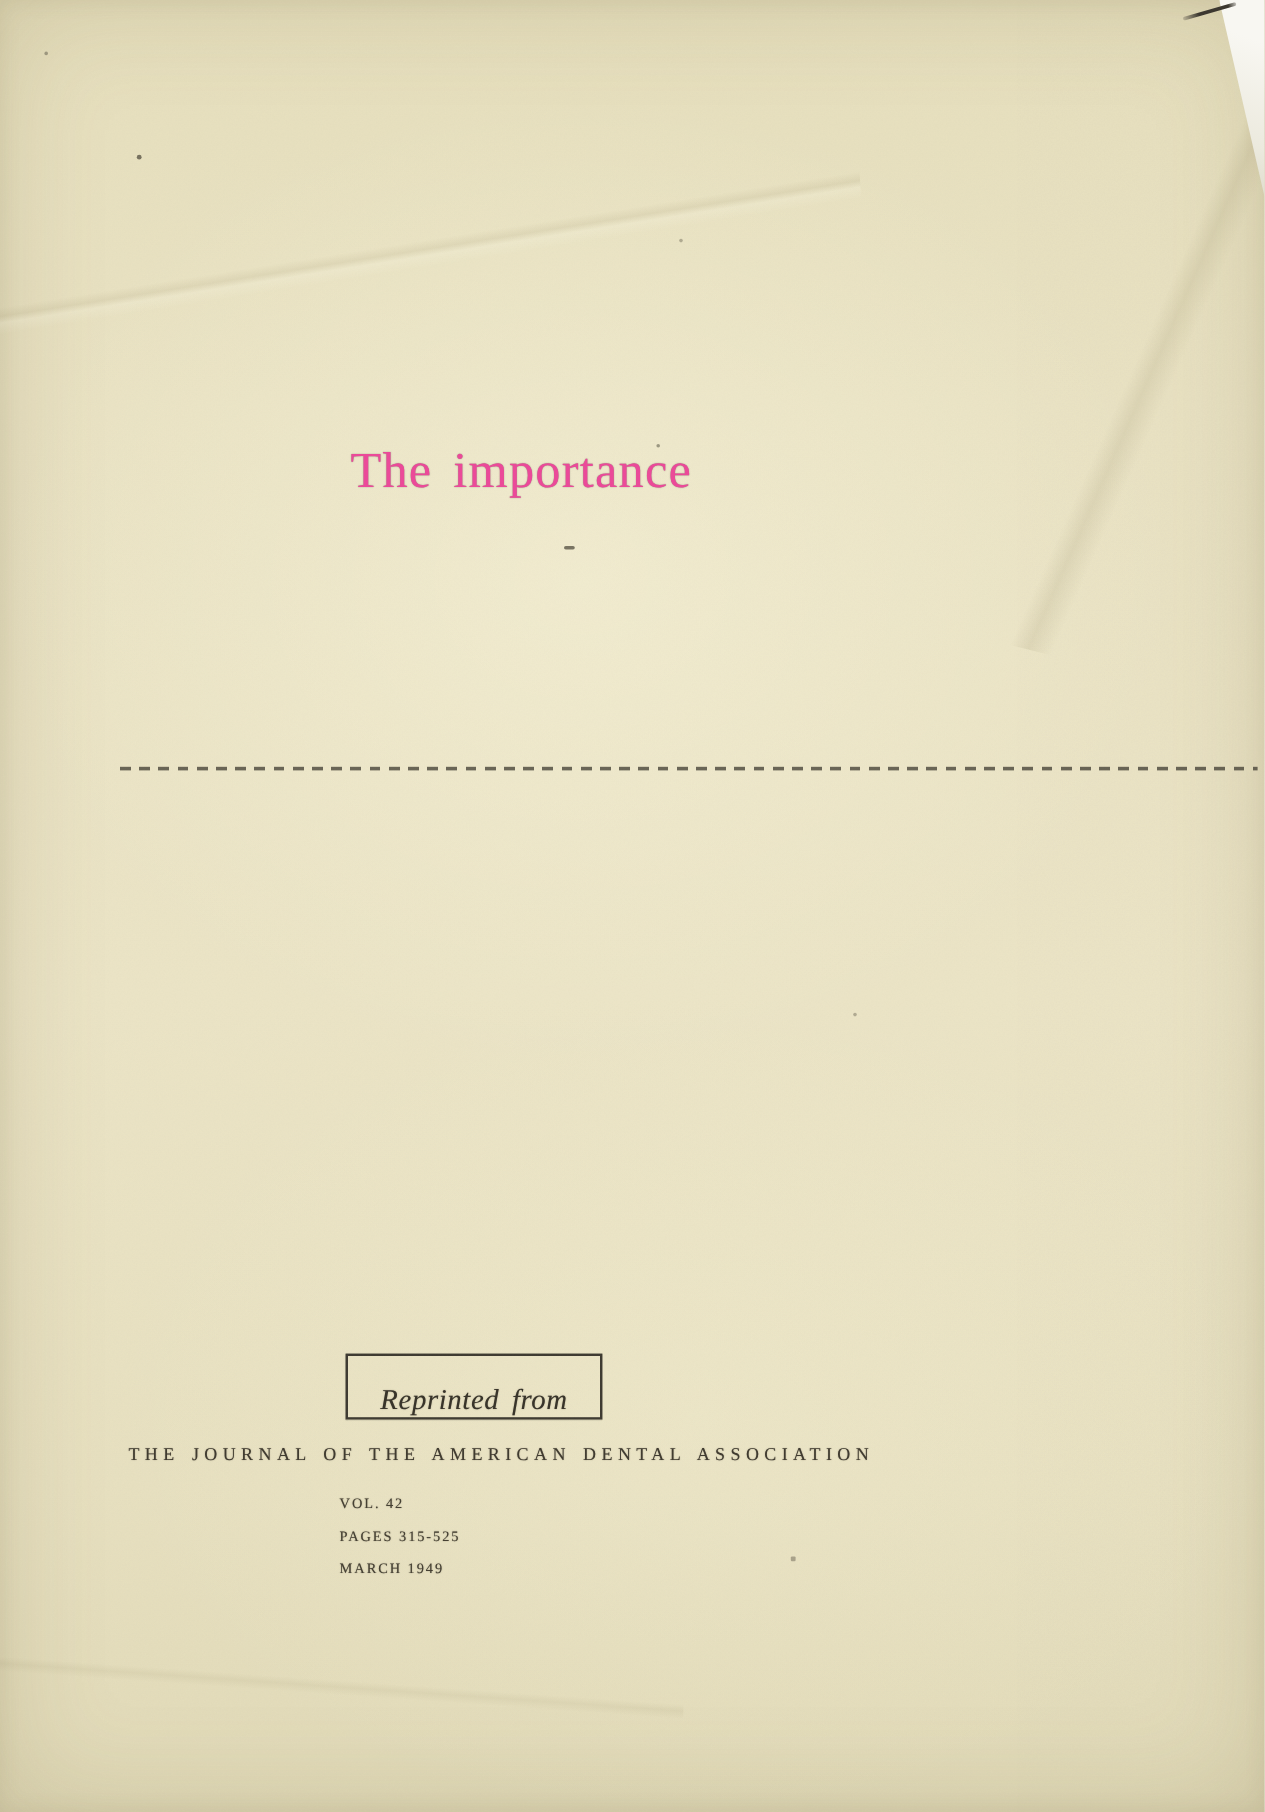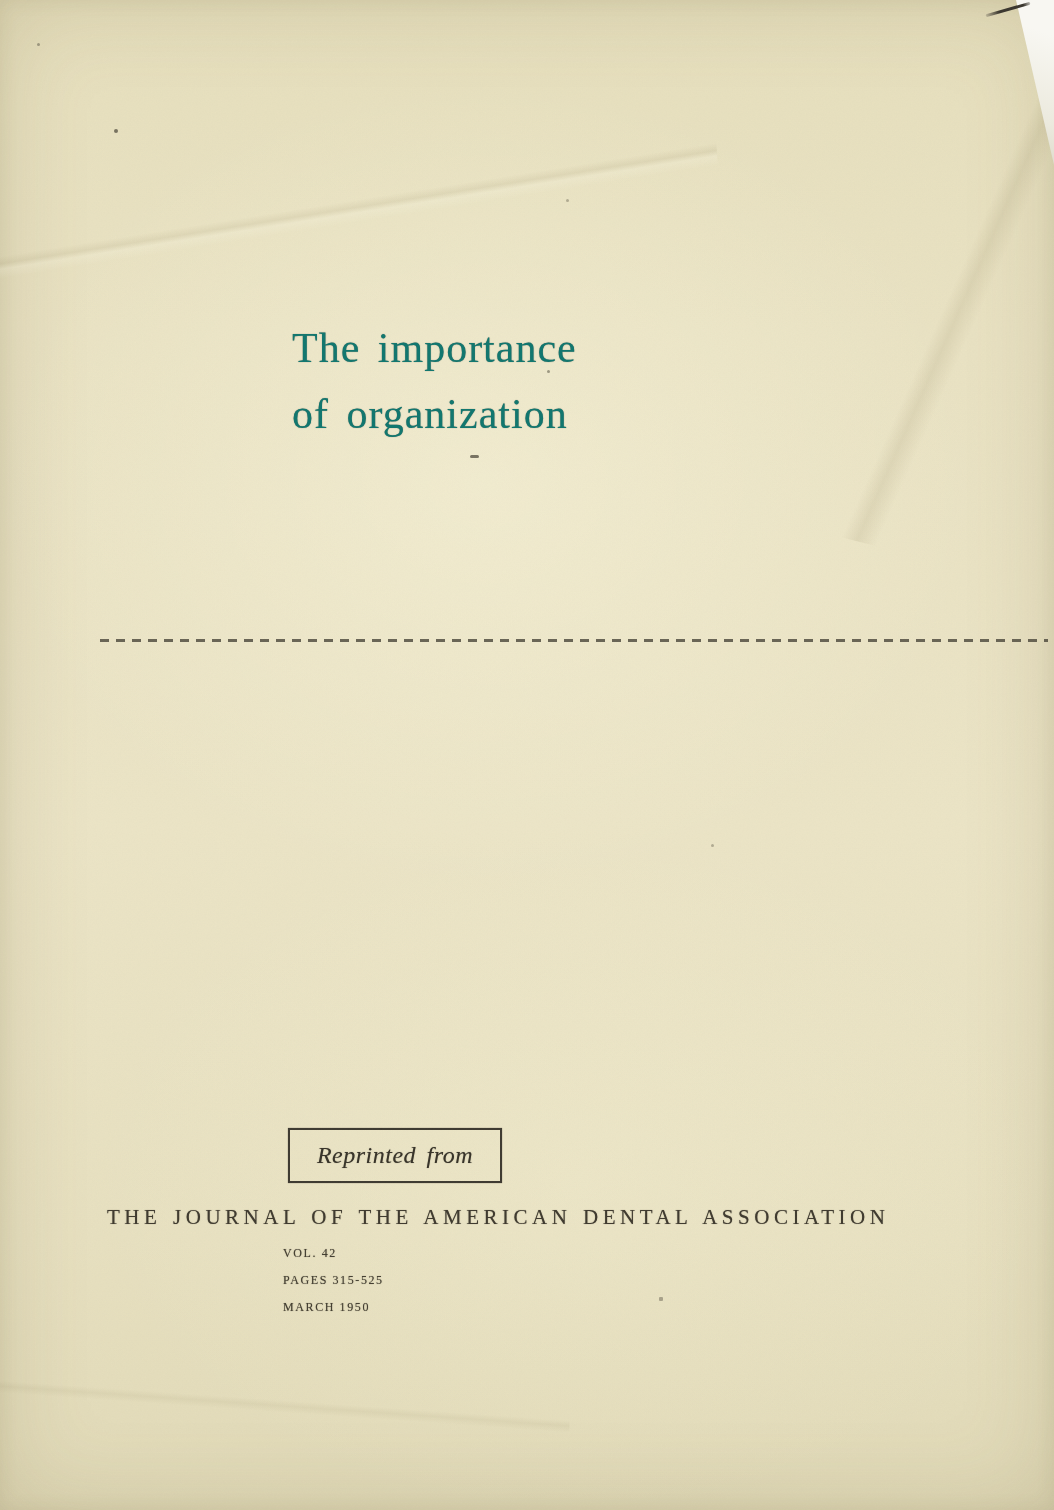--- a/index.html
+++ b/index.html
@@ -46,26 +46,27 @@
   .speck.s3 { left: 470px; top: 455px; width: 9px; height: 3px; border-radius: 2px; }
   .speck.s4 { left: 547px; top: 370px; width: 3px; height: 3px; opacity: .55; }
   .speck.s5 { left: 711px; top: 844px; width: 3px; height: 3px; opacity: .4; }
   .speck.s6 { left: 659px; top: 1297px; width: 4px; height: 4px; opacity: .45; border-radius: 1px; }
   .speck.s7 { left: 566px; top: 199px; width: 3px; height: 3px; opacity: .4; }
 
   
   .title-line {
     position: absolute;
     left: 292px;
-    color: #0f766e;
+    color: #ec4899;
     font-size: 42px;
     letter-spacing: 1px;
     word-spacing: 6px;
     white-space: nowrap;
     text-shadow: 0 0 1px rgba(52,48,42,0.55);
+    margin-top: 45px;
   }
   .title-line.l1 { top: 324px; }
   .title-line.l2 { top: 390px; }
 
   .divider {
     position: absolute;
     left: 100px; top: 639px;
     width: 948px; height: 3px;
     background: repeating-linear-gradient(to right,
       #4b473b 0px, #4b473b 9px,
@@ -83,37 +84,37 @@
     word-spacing: 3px;
     white-space: nowrap;
     text-shadow: 0 0 1px rgba(58,53,44,0.45);
   }
 
   .reprint-box {
     position: absolute;
     left: 288px; top: 1128px;
     width: 210px; height: 51px;
     border: 2px solid #3d3930;
-    display: flex; align-items: center; justify-content: center;
+    display: flex; align-items: flex-end; justify-content: center;
     box-shadow: 0 0 1px rgba(61,57,48,0.6);
   }
   .reprint-box .label {
     color: #363228;
     font-size: 24px;
     font-style: italic;
     letter-spacing: 0.5px;
     word-spacing: 4px;
     text-shadow: 0 0 1px rgba(54,50,40,0.5);
   }
 
   .journal-name {
     position: absolute;
     left: 107px; top: 1205px;
     color: #3e392e;
-    font-size: 21px;
+    font-size: 15px;
     letter-spacing: 4.5px;
     word-spacing: 2px;
     white-space: nowrap;
     text-shadow: 0 0 1px rgba(62,57,46,0.55);
   }
 
   .meta-line {
     position: absolute;
     left: 283px;
     color: #433e31;
@@ -159,34 +160,33 @@
 
   <div class="speck s1"></div>
   <div class="speck s2"></div>
   <div class="speck s3"></div>
   <div class="speck s4"></div>
   <div class="speck s5"></div>
   <div class="speck s6"></div>
   <div class="speck s7"></div>
 
   <div class="title-line l1">The importance</div>
-  <div class="title-line l2">of organization</div>
 
   <div class="divider"></div>
 
 
   <div class="reprint-box">
     <span class="label">Reprinted from</span>
   </div>
 
   <div class="journal-name">THE JOURNAL OF THE AMERICAN DENTAL ASSOCIATION</div>
 
   <div class="meta-line m1">VOL. 42</div>
   <div class="meta-line m2">PAGES 315-525</div>
-  <div class="meta-line m3">MARCH 1950</div>
+  <div class="meta-line m3">MARCH 1949</div>
 
   <svg class="grain" width="1054" height="1510" aria-hidden="true">
     <filter id="grainNoise">
       <feTurbulence type="fractalNoise" baseFrequency="0.8" numOctaves="2" stitchTiles="stitch"></feTurbulence>
       <feColorMatrix type="matrix" values="0 0 0 0 0.45  0 0 0 0 0.42  0 0 0 0 0.30  0 0 0 0.08 0"></feColorMatrix>
     </filter>
     <rect width="1054" height="1510" filter="url(#grainNoise)"></rect>
   </svg>
 
   <div class="corner-wedge"></div>

